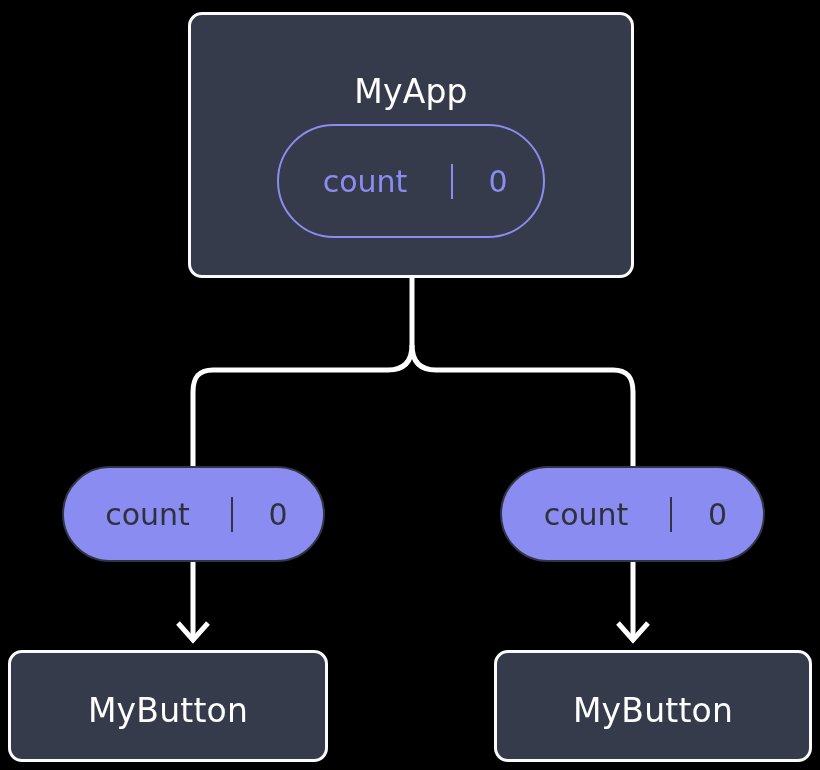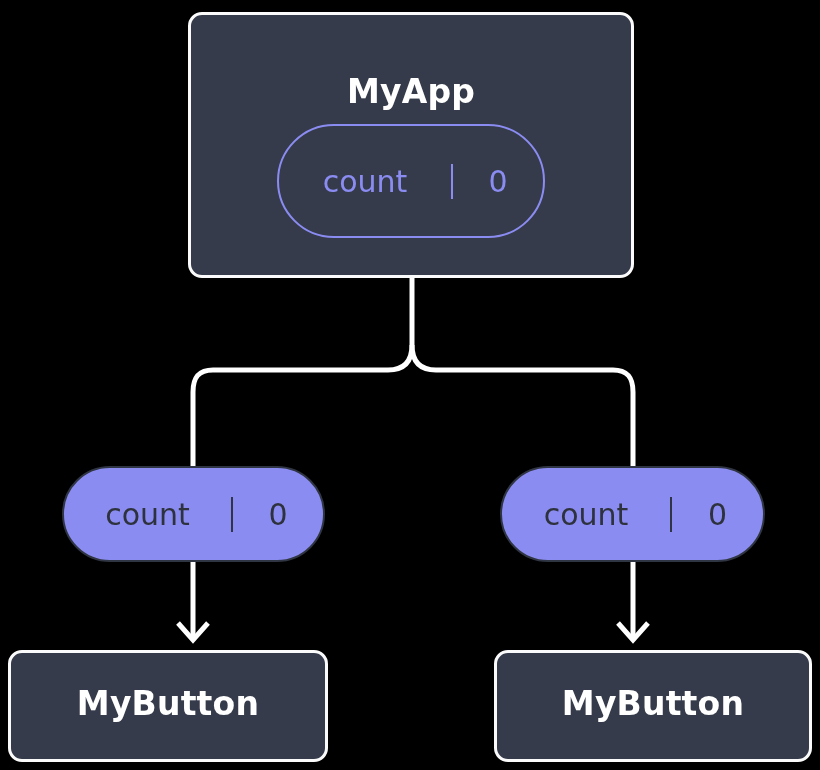--- a/index.html
+++ b/index.html
@@ -33,21 +33,21 @@
     border-radius: 14px;
     z-index: 3;
   }
   .node-title {
     position: absolute;
     left: 0;
     right: 0;
     text-align: center;
     color: #ffffff;
     font-size: 33px;
-    font-weight: 700;
+    font-weight: 400;
     letter-spacing: 0.2px;
     white-space: nowrap;
   }
 
   #app-box {
     left: 188px;
     top: 12px;
     width: 446px;
     height: 266px;
   }
@@ -62,21 +62,21 @@
     left: 8px;
     top: 650px;
     width: 320px;
   }
   #button-right {
     left: 494px;
     top: 650px;
     width: 318px;
   }
   .button-title {
-    top: 31px;
+    top: 38px;
   }
 
   
   .pill {
     position: absolute;
     box-sizing: border-box;
     display: flex;
     align-items: center;
     border-radius: 999px;
     z-index: 4;

